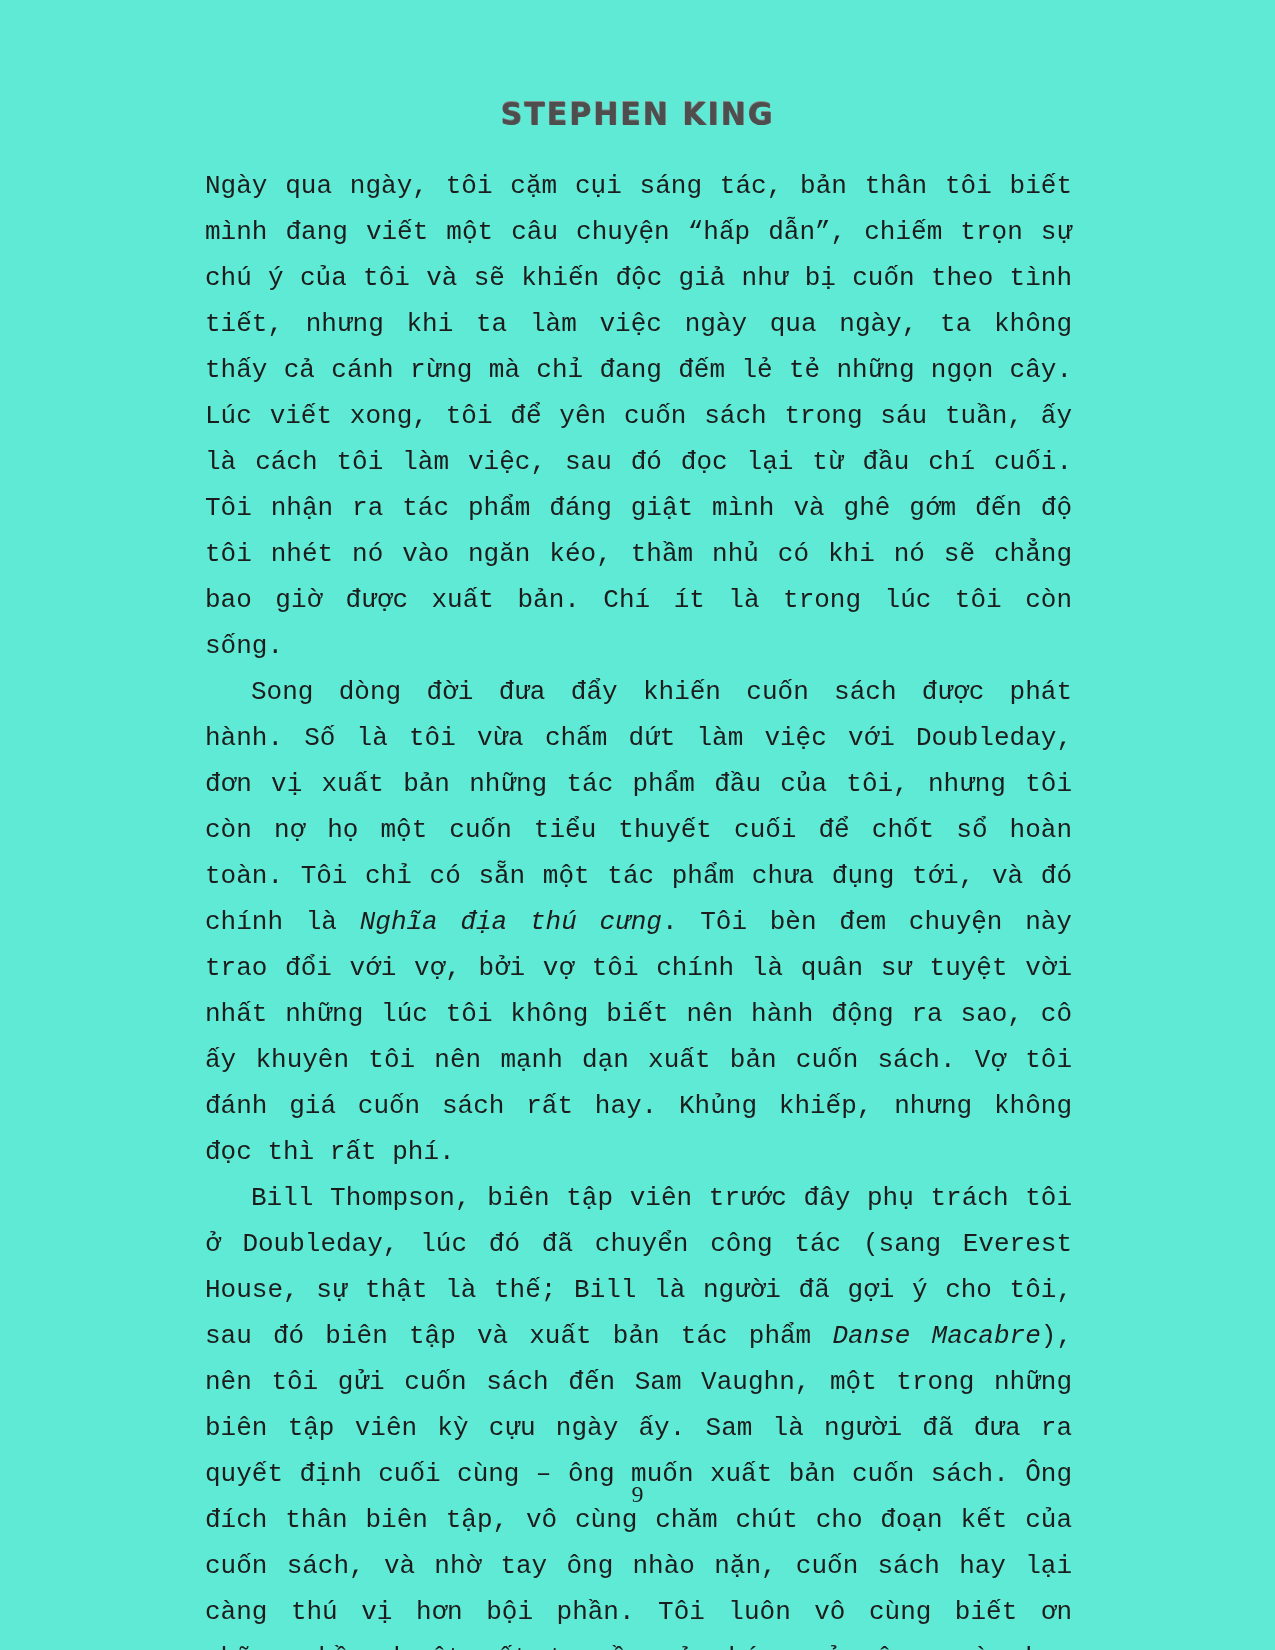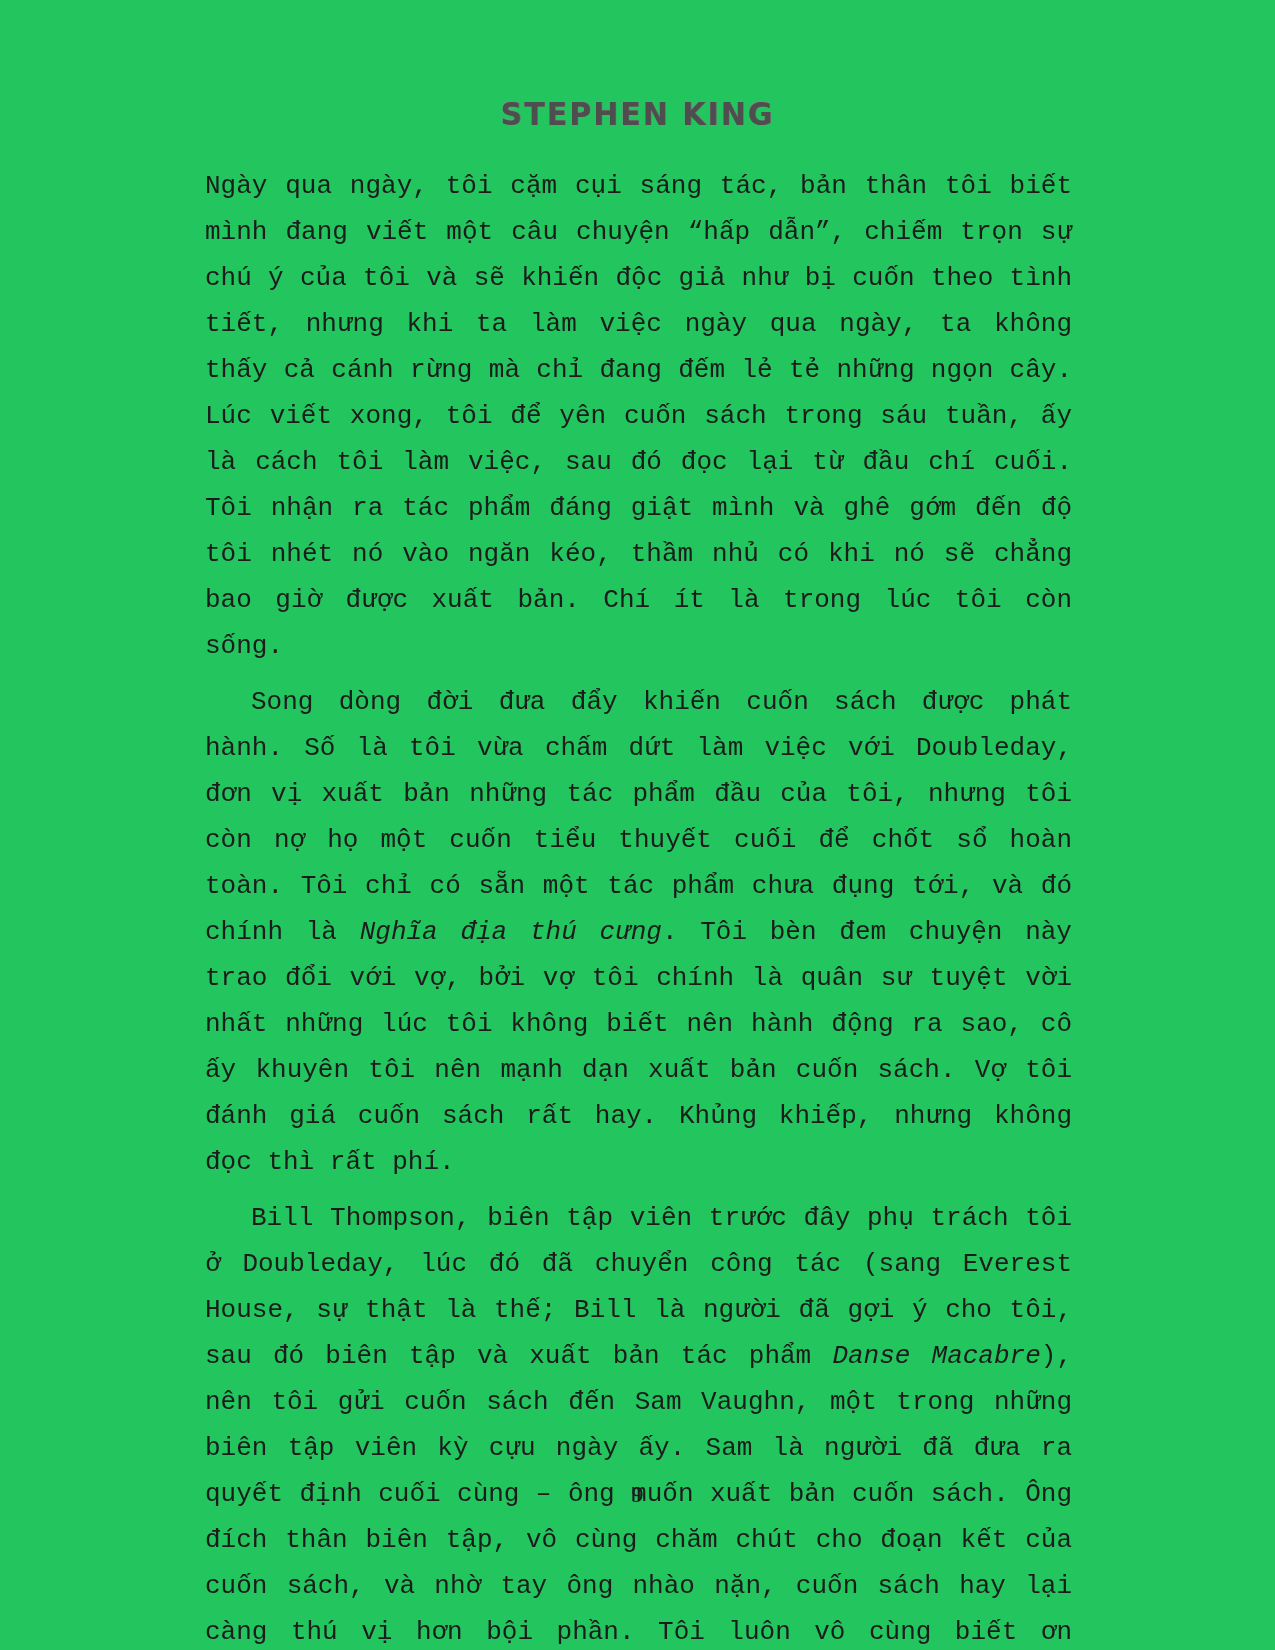--- a/index.html
+++ b/index.html
@@ -4,21 +4,21 @@
 <style>
   html, body {
     margin: 0;
     padding: 0;
     background: #ffffff;
   }
   .page {
     position: relative;
     width: 1275px;
     height: 1650px;
-    background: #22c55e;
+    background: #5eead4;
     font-family: "Liberation Serif", serif;
     color: #1c1c1c;
     overflow: hidden;
   }
   .running-header {
     position: absolute;
     top: 96px;
     left: 0;
     width: 100%;
     text-align: center;
@@ -42,21 +42,20 @@
   }
   .page-body p {
     margin: 0;
     font-size: 26px;
     line-height: 46px;
     text-align: justify;
     text-justify: inter-word;
     color: #1c1c1c;
   }
   .page-body p + p {
-    margin-top: 10px;
   }
   .page-body p.indent {
     text-indent: 46px;
   }
   .page-body em {
     font-style: italic;
   }
   .page-number {
     position: absolute;
     bottom: 142px;

